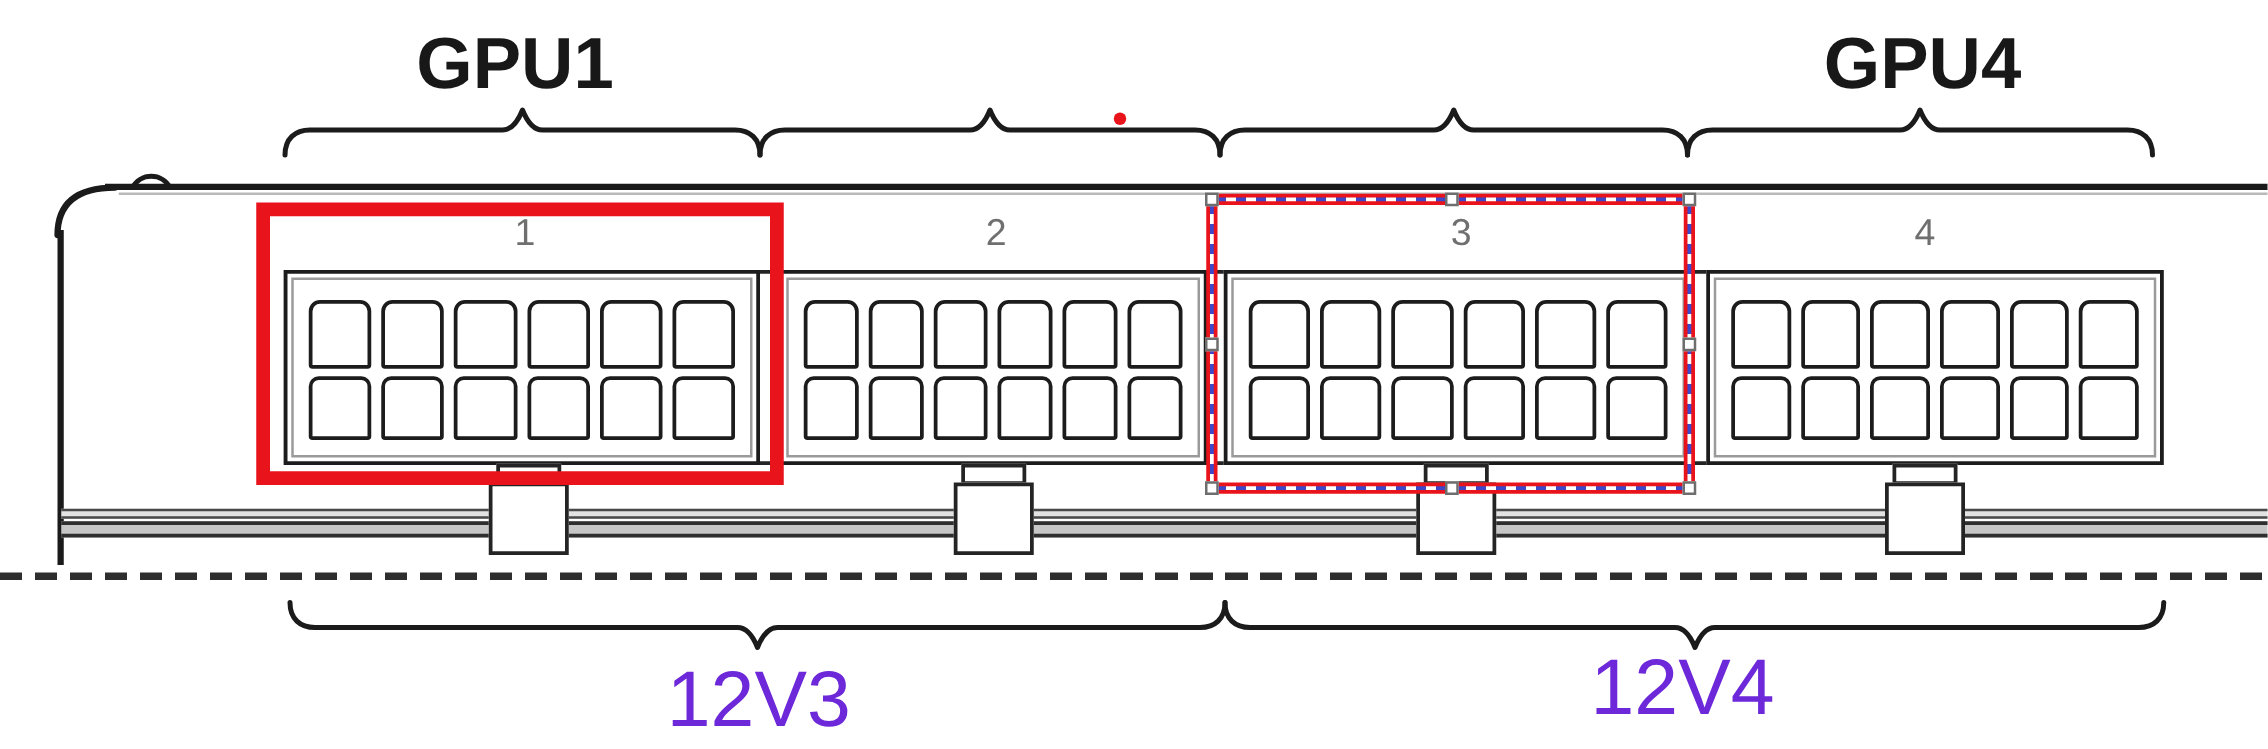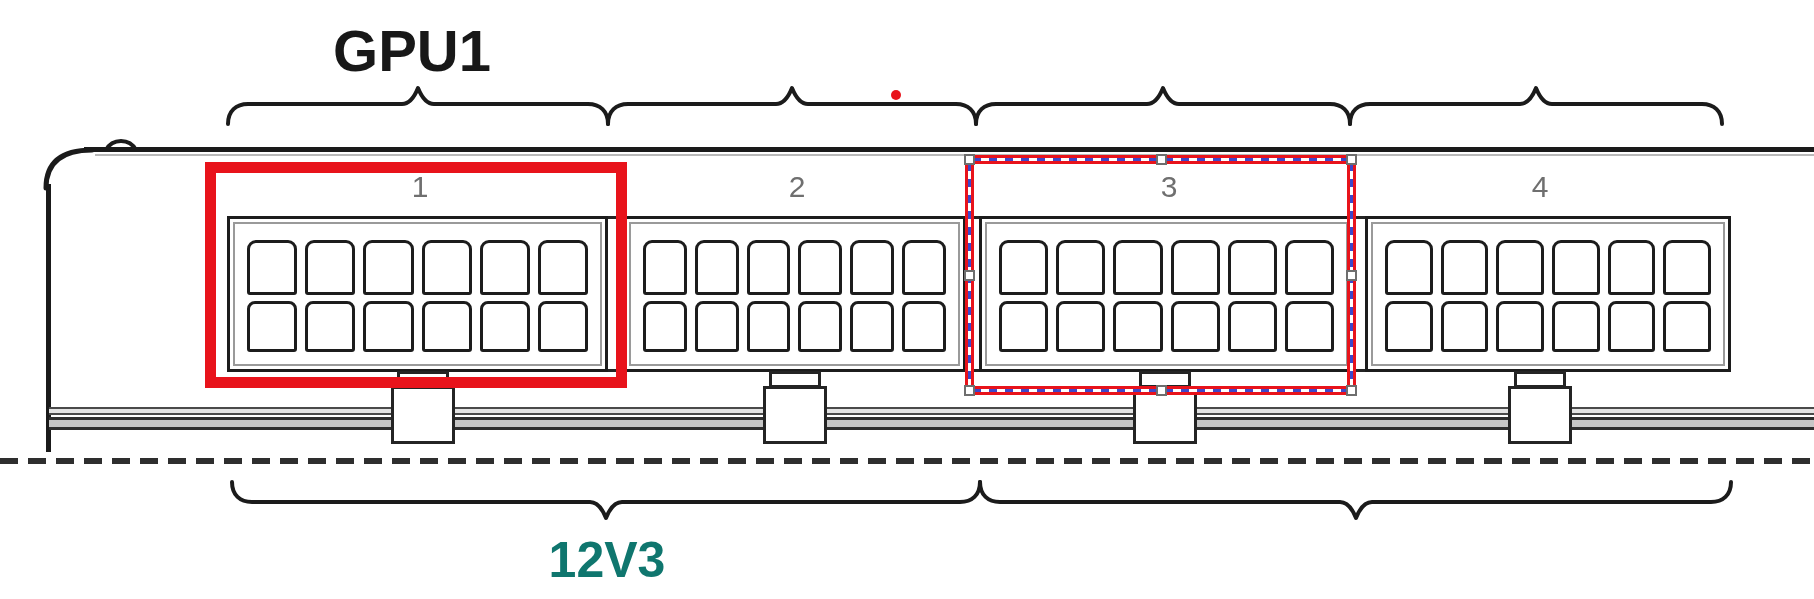--- a/index.html
+++ b/index.html
@@ -37,21 +37,21 @@
   .tab-narrow{top:371px;width:52px;height:17px;border:3px solid #242424;background:#fff;
         box-sizing:border-box;z-index:4;}
   .tab-wide{top:386px;width:64px;height:58px;border:3px solid #242424;background:#fff;
         box-sizing:border-box;z-index:4;}
 
   
   .gpu-label{top:22px;transform:translateX(-50%);font-size:58px;font-weight:bold;color:#181818;
         line-height:58px;white-space:nowrap;z-index:2;letter-spacing:0px;}
   .conn-number{top:170px;transform:translateX(-50%);font-size:30px;font-weight:400;color:#6f6f6f;
         line-height:34px;z-index:3;}
-  .rail-label{transform:translateX(-50%);font-size:50px;font-weight:bold;color:#0f766e;
+  .rail-label{transform:translateX(-50%);font-size:63px;font-weight:normal;color:#6d28d9;
         line-height:64px;white-space:nowrap;z-index:2;}
 
   
   .hl-solid{left:205px;top:162px;width:422px;height:226px;border:11px solid #e8131b;
         box-sizing:border-box;z-index:8;background:transparent;}
   .hl-select{left:965px;top:155px;width:391px;height:240px;border:9px solid #e8131b;
         box-sizing:border-box;z-index:8;background:transparent;}
   .ants{position:absolute;z-index:9;}
   .ants.h{height:3px;left:-9px;right:-9px;background:repeating-linear-gradient(90deg,#ffffff 0 8px,#3d47c9 8px 16px);}
   .ants.v{width:3px;top:-9px;bottom:-9px;background:repeating-linear-gradient(180deg,#ffffff 0 8px,#3d47c9 8px 16px);}
@@ -82,20 +82,21 @@
   </svg>
 
   <div class="abs top-line"></div>
   <div class="abs top-line-echo"></div>
   <div class="abs left-edge"></div>
   <div class="abs rail1"></div>
   <div class="abs rail2"></div>
   <div class="abs boundary-dash"></div>
 
   <div class="abs gpu-label" style="left:412px">GPU1</div>
+  <div class="abs gpu-label" style="left:1538px">GPU4</div>
 
   <div class="abs tray"></div>
 
   <div class="conn" style="left:227px;width:381px">
     <div class="inner"></div>
     <div class="cells">
         <div class="cell"></div>
         <div class="cell"></div>
         <div class="cell"></div>
         <div class="cell"></div>
@@ -169,20 +170,21 @@
   <div class="abs tab-narrow" style="left:397px"></div>
   <div class="abs tab-wide" style="left:391px"></div>
   <div class="abs tab-narrow" style="left:769px"></div>
   <div class="abs tab-wide" style="left:763px"></div>
   <div class="abs tab-narrow" style="left:1139px"></div>
   <div class="abs tab-wide" style="left:1133px"></div>
   <div class="abs tab-narrow" style="left:1514px"></div>
   <div class="abs tab-wide" style="left:1508px"></div>
 
   <div class="abs rail-label" style="left:607px;top:528px">12V3</div>
+  <div class="abs rail-label" style="left:1346px;top:518px">12V4</div>
 
   <div class="abs hl-solid"></div>
 
   <div class="abs hl-select">
     <div class="ants h t"></div>
     <div class="ants h b"></div>
     <div class="ants v l"></div>
     <div class="ants v r"></div>
     <div class="handle h-tl"></div>
     <div class="handle h-tm"></div>

